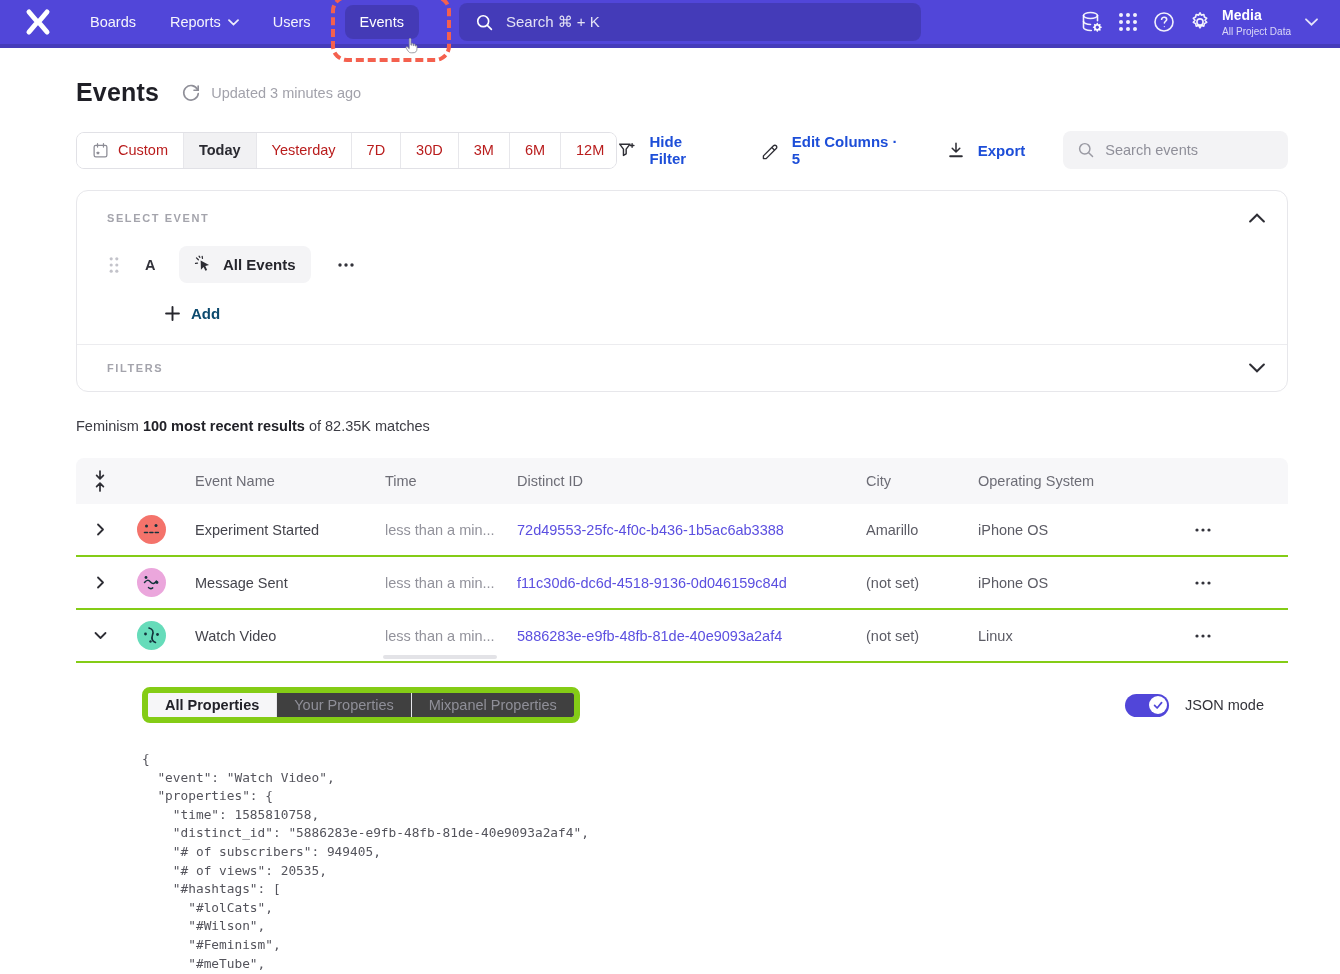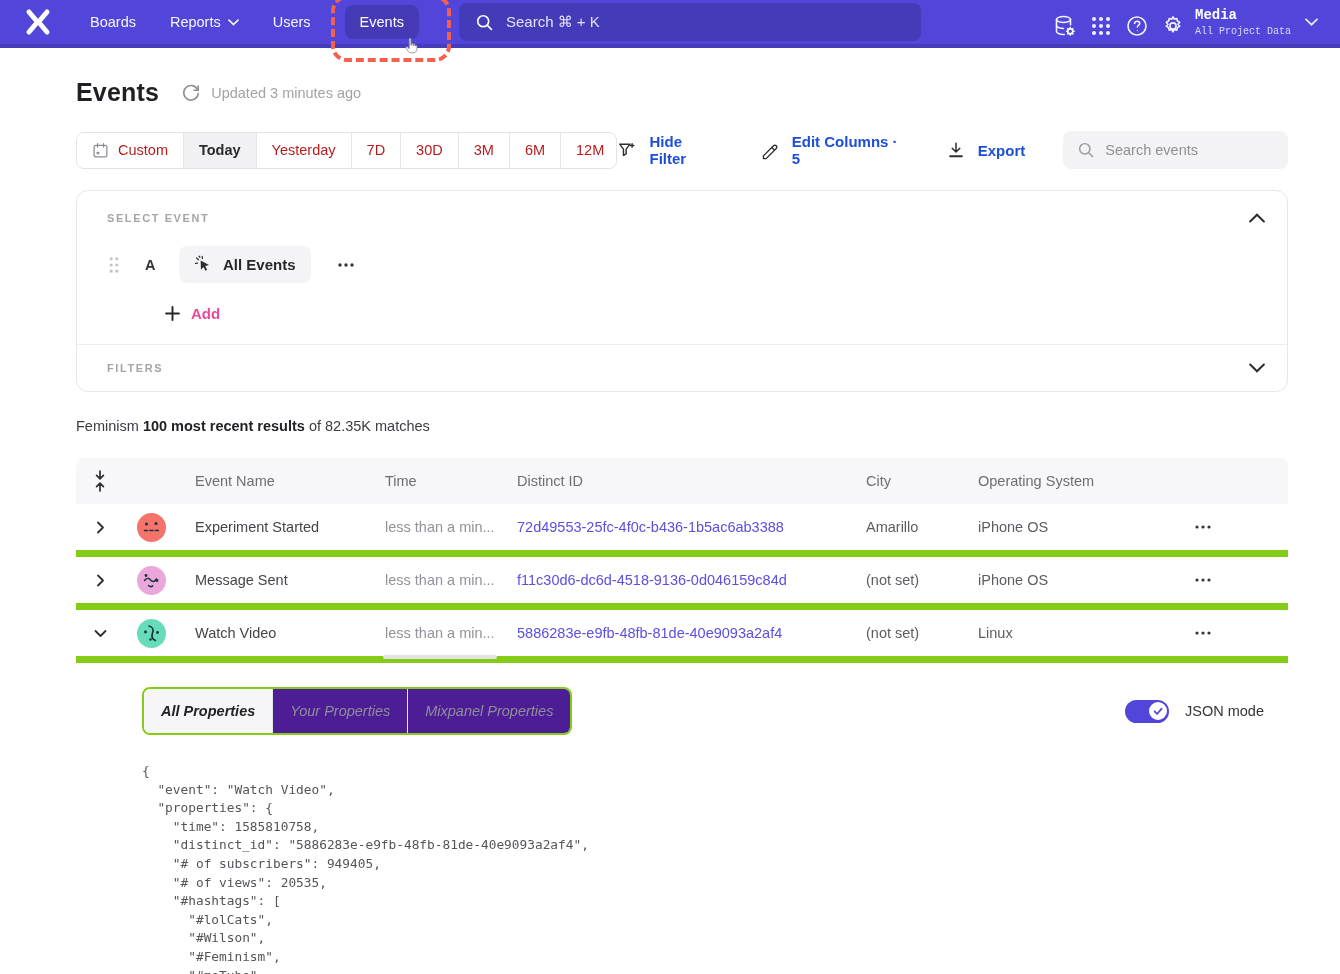--- a/index.html
+++ b/index.html
@@ -17,21 +17,21 @@
   .nav-events-wrap { position:relative; margin-right:0; }
   .nav-events { background:rgba(0,0,0,0.16); border-radius:8px; padding:9px 15px;
     color:#fff; font-size:14.5px; font-weight:500; cursor:pointer; }
   .annotation-box { position:absolute; left:-14px; right:-32px; top:-10px; bottom:-23px;
     border:4px dashed var(--annotation,#f4604e); border-radius:16px; pointer-events:none; }
   .hand-cursor { position:absolute; right:-4px; bottom:-18px; width:22px; height:22px; pointer-events:none; }
   .nav-search { display:flex; align-items:center; gap:12px; background:rgba(0,0,0,0.15);
     border-radius:8px; height:38px; width:462px; margin-left:40px; padding:0 16px;
     color:rgba(255,255,255,0.85); font-size:15px; cursor:text; }
   .nav-search svg { flex:none; }
-  .nav-right { margin-left:auto; display:flex; align-items:flex-end; gap:12px;font-family:Liberation Mono, monospace; }
+  .nav-right { margin-left:auto; display:flex; align-items:center; gap:12px; }
   .nav-icon { width:24px; height:24px; color:rgba(255,255,255,0.92); cursor:pointer; }
   .project-sel { display:flex; align-items:center; gap:14px; cursor:pointer; margin-left:-2px; }
   .project-name { color:#fff; font-size:14px; font-weight:700; line-height:1.35; }
   .project-sub { color:rgba(255,255,255,0.78); font-size:10px; line-height:1.3; }
 
   
   .main { padding:0 52px 0 76px; }
   .title-row { display:flex; align-items:center; margin-top:30px; }
   .page-title { font-size:25px; font-weight:700; color:#1f1f26; letter-spacing:.2px; }
   .refresh-btn { margin-left:22px; width:20px; height:20px; color:#8f8f98; cursor:pointer; }
@@ -58,51 +58,51 @@
   .qc-label { font-size:11px; font-weight:700; letter-spacing:1.6px; color:#a4a4ac; }
   .qc-chevron { margin-left:auto; width:16px; height:16px; color:#2e2e35; cursor:pointer; }
   .event-row { display:flex; align-items:center; margin-top:20px; }
   .drag-handle { width:14px; height:18px; color:#c3c3ca; cursor:grab; flex:none; }
   .series-letter { width:20px; margin-left:24px; font-size:14.5px; font-weight:600; color:#33333b; }
   .event-chip { display:flex; align-items:center; gap:10px; background:#f4f4f6; border-radius:8px;
     padding:9px 15px; margin-left:14px; cursor:pointer; }
   .event-chip .chip-label { font-size:15px; font-weight:700; color:#26262d; }
   .more-dots { margin-left:26px; cursor:pointer; color:#33333b; width:18px; height:6px; }
   .add-row { display:flex; align-items:center; gap:11px; margin:22px 0 0 58px;
-    font-size:15px; font-weight:600; color:#ec4899; cursor:pointer; width:max-content;text-align:right; }
+    font-size:15px; font-weight:600; color:#0c4a6e; cursor:pointer; width:max-content;text-align:right; }
   .qc-filters { border-top:1px solid #ececef; padding:15px 22px 15px 30px;
     display:flex; align-items:center; cursor:pointer; }
 
   
   .showing { margin-top:26px; font-size:14.5px; color:#3c3c44; }
   .showing b { color:#222228; }
 
   .table { position:relative; margin-top:24px; font-size:14.5px; }
   .tgrid { display:grid; grid-template-columns:48px 54px 207px 132px 349px 112px 140px 170px; align-items:center; }
   .thead { background:#f7f7f9; border-radius:8px 8px 0 0; height:46px; color:#6d6d76; font-weight:500; }
   .th { padding-left:17px; }
   .expand-all { justify-self:center; width:14px; height:22px; color:#2e2e35; cursor:pointer; }
-  .trow { height:53px; border-bottom:7px solid #84cc16; cursor:pointer; }
+  .trow { height:53px; border-bottom:2px solid #84cc16; cursor:pointer; }
   .row-chevron { justify-self:center; width:13px; height:13px; color:#2e2e35; cursor:pointer; }
   .avatar { justify-self:center; width:29px; height:29px; border-radius:50%;
     display:flex; align-items:center; justify-content:center; }
   .cell-name { padding-left:17px; color:#44444c; }
   .cell-time { padding-left:0; color:#92929b; }
   .cell-id { color:var(--link,#5b4fe0); cursor:pointer; overflow:hidden; white-space:nowrap; }
   .cell-dim { color:#5c5c65; }
   .row-actions { justify-self:center; width:18px; height:6px; color:#33333b; cursor:pointer; }
   .hscrollbar { position:absolute; left:307px; top:197px; width:114px; height:4px;
     background:#e3e3e7; border-radius:2px; cursor:pointer; }
 
   
   .detail { padding:24px 24px 0 66px; }
   .detail-head { display:flex; align-items:center; }
-  .tabs { display:inline-flex; border:2px solid #84cc16; border-radius:8px; overflow:hidden; height:48px;font-style:italic; }
+  .tabs { display:inline-flex; border:6px solid #84cc16; border-radius:8px; overflow:hidden; height:36px; }
   .tab { display:flex; align-items:center; padding:0 17px; font-size:14.5px; color:#8f8f98;
-    font-weight:500; border-right:1px solid #e7e7eb; cursor:pointer; background:#4c1d95; }
+    font-weight:500; border-right:1px solid #e7e7eb; cursor:pointer; background:#404040; }
   .tab:last-child { border-right:none; }
   .tab.active { background:#f6f6f8; color:#222229; font-weight:700; }
   .json-toggle-wrap { margin-left:auto; display:flex; align-items:center; }
   .toggle { width:44px; height:23px; border-radius:12px; background:var(--accent,#5146d9);
     position:relative; cursor:pointer; flex:none; }
   .toggle-thumb { position:absolute; right:2.5px; top:2.5px; width:18px; height:18px;
     border-radius:50%; background:#fff; display:flex; align-items:center; justify-content:center; }
   .json-mode-label { margin-left:16px; font-size:14.5px; font-weight:500; color:#33333a; }
   .json-block { margin-top:27px; font-family:"DejaVu Sans Mono", monospace; font-size:12.8px;
     line-height:18.6px; color:#54545c; }

